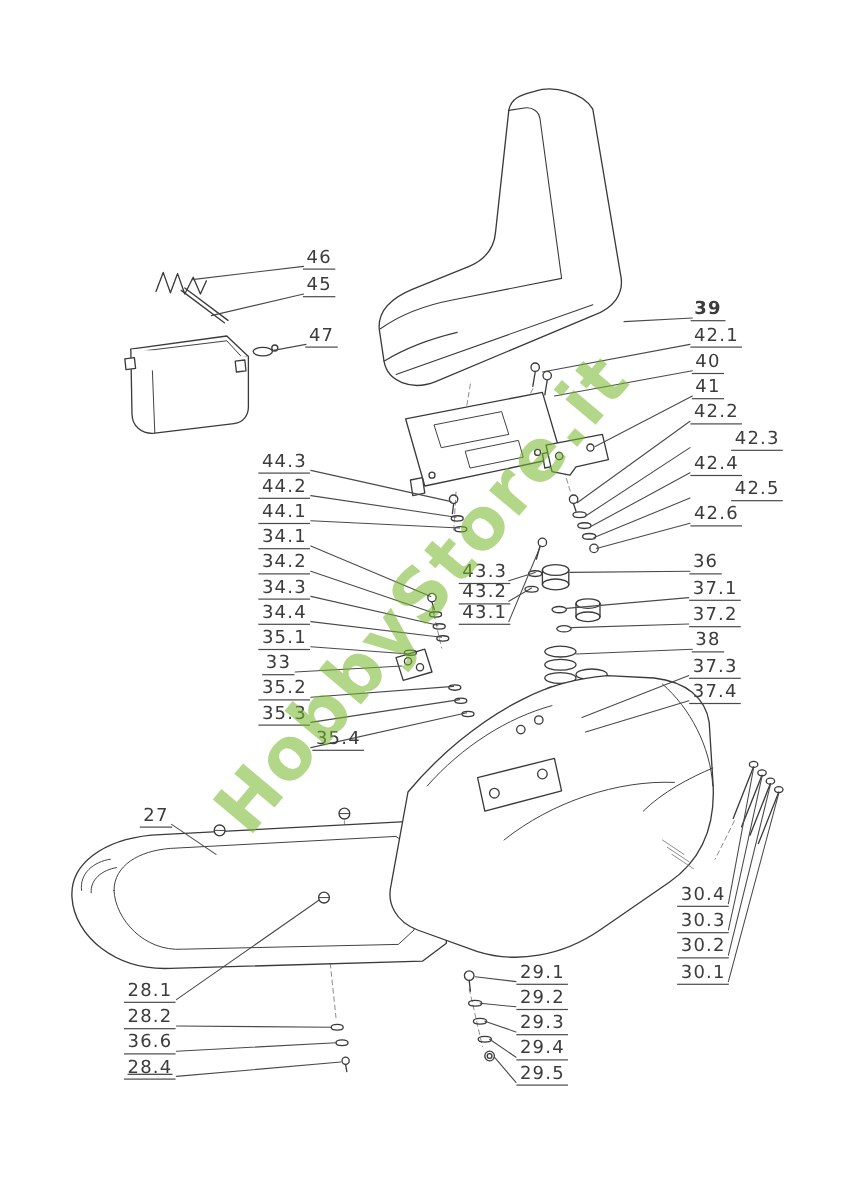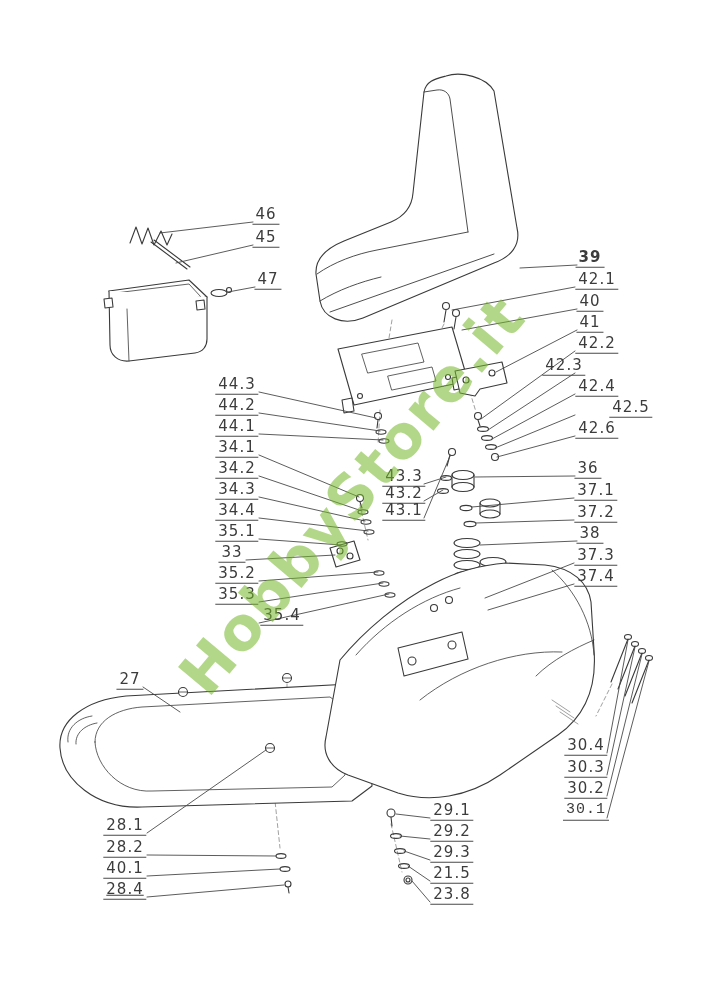--- a/index.html
+++ b/index.html
@@ -281,21 +281,21 @@
 
   <div id="label-layer">
       <div class="part-label" style="left: 266px; top: 215px;">46</div>
       <div class="part-label" style="left: 266px; top: 238px;">45</div>
       <div class="part-label" style="left: 268px; top: 280px;">47</div>
       <div class="part-label" style="left: 590px; top: 258px; font-weight: bold;">39</div>
       <div class="part-label" style="left: 597px; top: 280px;">42.1</div>
       <div class="part-label" style="left: 590px; top: 302px;">40</div>
       <div class="part-label" style="left: 590px; top: 323px;">41</div>
       <div class="part-label" style="left: 597px; top: 344px;">42.2</div>
-      <div class="part-label" style="left: 564px; top: 366px;">42.3</div>
+      <div class="part-label" style="left: 631px; top: 366px;">42.3</div>
       <div class="part-label" style="left: 597px; top: 387px;">42.4</div>
       <div class="part-label" style="left: 631px; top: 408px;">42.5</div>
       <div class="part-label" style="left: 597px; top: 429px;">42.6</div>
       <div class="part-label" style="left: 237px; top: 385px;">44.3</div>
       <div class="part-label" style="left: 237px; top: 406px;">44.2</div>
       <div class="part-label" style="left: 237px; top: 427px;">44.1</div>
       <div class="part-label" style="left: 237px; top: 448px;">34.1</div>
       <div class="part-label" style="left: 237px; top: 469px;">34.2</div>
       <div class="part-label" style="left: 237px; top: 490px;">34.3</div>
       <div class="part-label" style="left: 237px; top: 511px;">34.4</div>
@@ -310,27 +310,27 @@
       <div class="part-label" style="left: 588px; top: 469px;">36</div>
       <div class="part-label" style="left: 596px; top: 491px;">37.1</div>
       <div class="part-label" style="left: 596px; top: 513px;">37.2</div>
       <div class="part-label" style="left: 590px; top: 534px;">38</div>
       <div class="part-label" style="left: 596px; top: 556px;">37.3</div>
       <div class="part-label" style="left: 596px; top: 577px;">37.4</div>
       <div class="part-label" style="left: 130px; top: 680px;">27</div>
       <div class="part-label" style="left: 586px; top: 746px;">30.4</div>
       <div class="part-label" style="left: 586px; top: 768px;">30.3</div>
       <div class="part-label" style="left: 586px; top: 789px;">30.2</div>
-      <div class="part-label" style="left: 586px; top: 811px; font-family: Liberation Mono, monospace;">30.1</div>
+      <div class="part-label" style="left: 586px; top: 811px;">30.1</div>
       <div class="part-label" style="left: 125px; top: 826px;">28.1</div>
       <div class="part-label" style="left: 125px; top: 848px;">28.2</div>
-      <div class="part-label" style="left: 125px; top: 869px;">40.1</div>
+      <div class="part-label" style="left: 125px; top: 869px;">36.6</div>
       <div class="part-label" style="left: 125px; top: 890px; text-decoration: underline;">28.4</div>
       <div class="part-label" style="left: 452px; top: 811px;">29.1</div>
       <div class="part-label" style="left: 452px; top: 832px;">29.2</div>
       <div class="part-label" style="left: 452px; top: 853px;">29.3</div>
-      <div class="part-label" style="left: 452px; top: 874px;">21.5</div>
-      <div class="part-label" style="left: 452px; top: 895px;">23.8</div>
+      <div class="part-label" style="left: 452px; top: 874px;">29.4</div>
+      <div class="part-label" style="left: 452px; top: 895px;">29.5</div>
     </div>
 
   <div class="watermark" style="color: rgb(118, 184, 42); opacity: 0.55;">HobbyStore.it</div>
 
 </div>
 
 </body></html>

